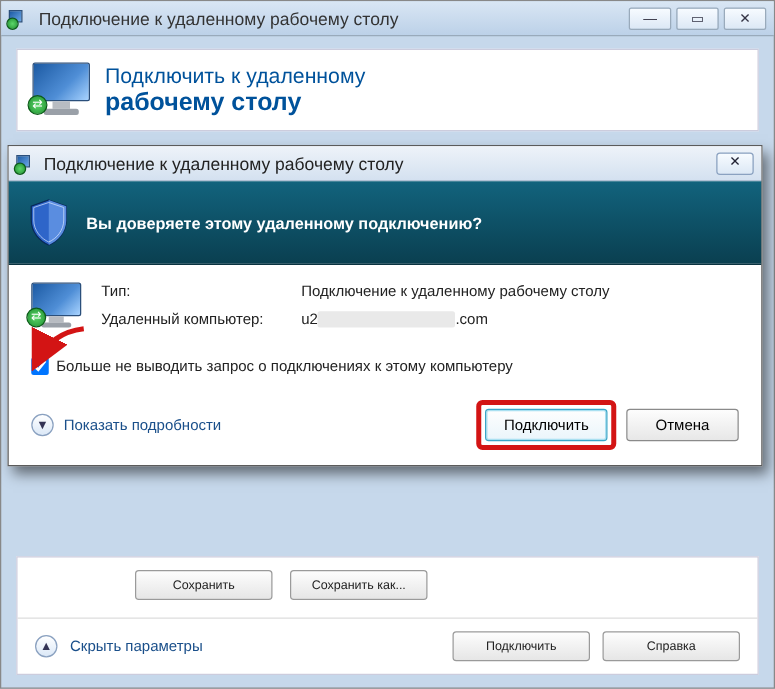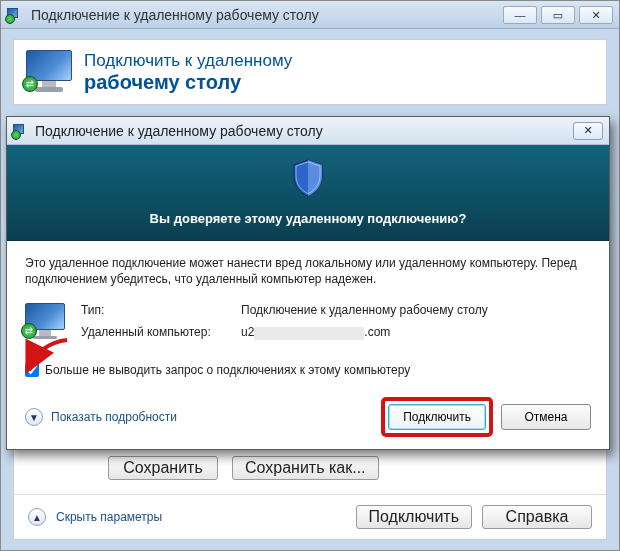--- a/index.html
+++ b/index.html
@@ -64,21 +64,21 @@
     margin: 0 12px 10px 12px;
     padding: 10px 14px;
   }
   .bg-btn-row { display: flex; gap: 14px; margin-bottom: 14px; padding-left: 80px; }
   .bg-btn {
     min-width: 110px;
     height: 24px;
     background: linear-gradient(#fdfdfd,#e6e6e6);
     border: 1px solid #9a9a9a;
     border-radius: 3px;
-    font-size: 16px;
+    font-size: 10px;
     color: #222;
     padding: 0 12px;
   }
   .bg-sep { border-top: 1px solid #ddd; margin: 0 -14px 10px -14px; }
   .bg-foot { display: flex; align-items: center; gap: 10px; }
   .bg-foot .exp {
     width: 18px; height: 18px;
     border: 1px solid #8aa1c0;
     border-radius: 50%;
     background: linear-gradient(#fff,#dbe8f7);
@@ -173,21 +173,20 @@
     font-size: 11px; color: #223;
   }
   .modal-band {
     background: linear-gradient(#12637d,#0a3f50);
     color: #fff;
     padding: 14px 16px;
     display: flex;
     align-items: center;
     gap: 14px;
     border-bottom: 1px solid #0a3340;
-    flex-direction: column;
   }
   .modal-band .q { font-size: 13px; font-weight: 600; }
   .shield {
     width: 32px; height: 38px; position: relative;
   }
   .shield svg { width: 100%; height: 100%; }
   .modal-body { padding: 14px 18px 12px 18px; color: #222; }
   .modal-body .warn { font-size: 12px; margin-bottom: 16px; line-height: 1.35; }
   .conn-row { display: flex; align-items: flex-start; gap: 16px; margin-bottom: 22px; }
   .conn-grid { display: grid; grid-template-columns: 160px 1fr; row-gap: 8px; font-size: 12px; }
@@ -285,21 +284,20 @@
       <svg viewBox="0 0 32 38">
         <path d="M16 1 L30 6 V17 C30 27 23 34 16 37 C9 34 2 27 2 17 V6 Z" fill="#2e65c9" stroke="#08275a" stroke-width="1"></path>
         <path d="M16 1 L30 6 V17 C30 27 23 34 16 37 Z" fill="#5a8de0"></path>
         <path d="M16 3 L28 7 V17 C28 25.5 22 32 16 34.6 C10 32 4 25.5 4 17 V7 Z" fill="none" stroke="#d8e6ff" stroke-width="0.8" opacity="0.7"></path>
       </svg>
     </div>
     <div class="q">Вы доверяете этому удаленному подключению?</div>
   </div>
 
   <div class="modal-body">
-    <div class="warn">Это удаленное подключение может нанести вред локальному или удаленному компьютеру. Перед подключением убедитесь, что удаленный компьютер надежен.</div>
 
     <div class="conn-row">
       <div class="mon-icon sm">
         <div class="screen"></div>
           <div class="stand"></div>
           <div class="base"></div>
         <div class="badge">⇄</div>
       </div>
       <div class="conn-grid">
         <div>Тип:</div>

